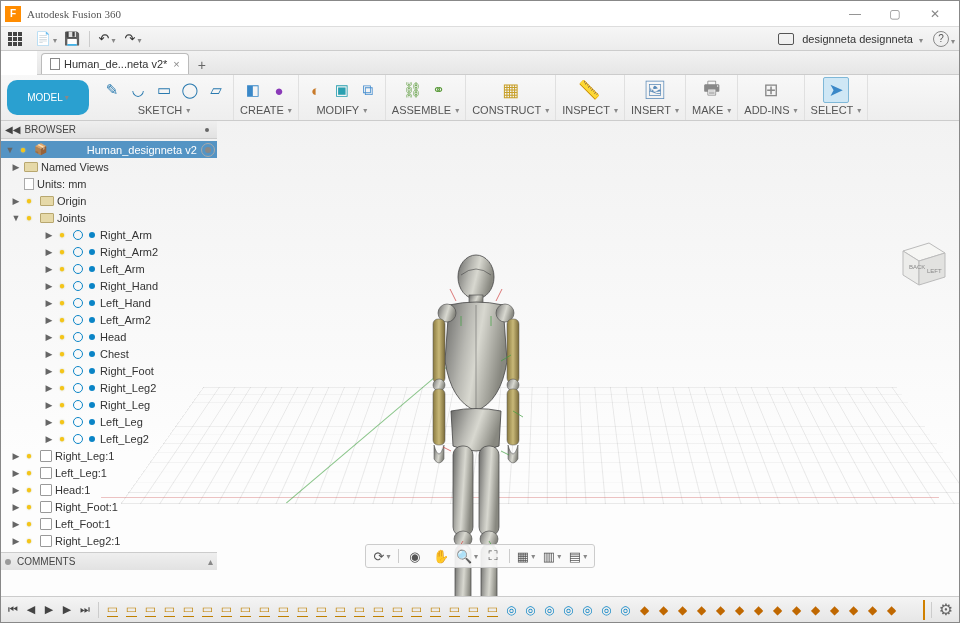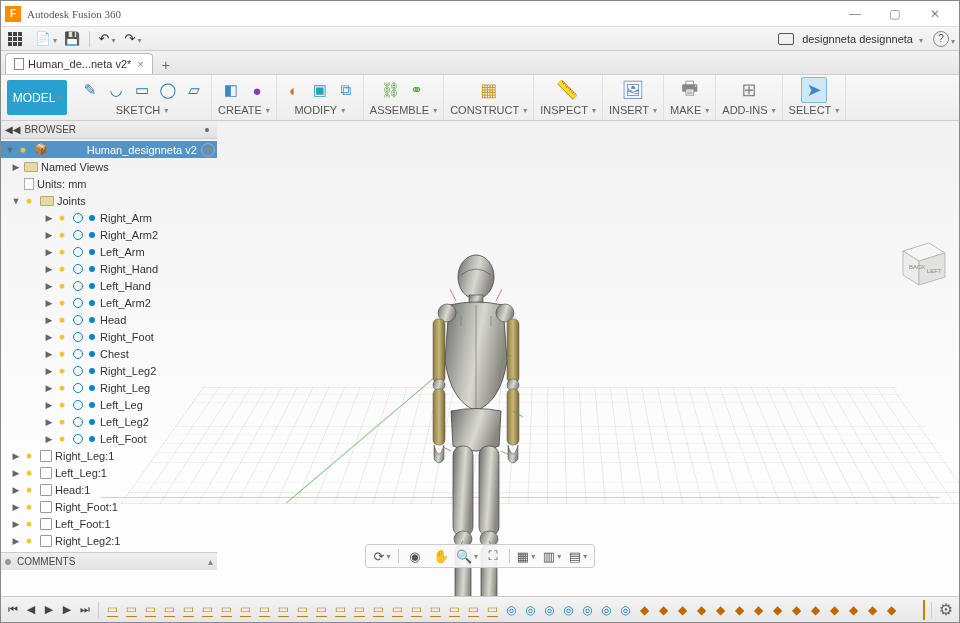--- a/index.html
+++ b/index.html
@@ -14,28 +14,28 @@
 .quickbar .grid-icon { width: 20px; height: 20px; margin-right: 8px; display: flex; align-items: center; justify-content: center; }
 .grid9 { display: grid; grid-template-columns: repeat(3,4px); grid-template-rows: repeat(3,4px); gap: 1px; }
 .grid9 span { background: #444; }
 .quickbar .qbtn { width: 24px; height: 20px; display: flex; align-items: center; justify-content: center; font-size: 13px; color: #333; margin: 0 1px; }
 .quickbar .sep { width: 1px; height: 16px; background: #ccc; margin: 0 4px; }
 .quickbar .spacer { flex: 1; }
 .quickbar .user-area { font-size: 11px; color: #333; display: flex; align-items: center; gap: 4px; }
 .quickbar .chat-icon { width: 16px; height: 12px; border: 1px solid #555; border-radius: 2px; position: relative; margin-right: 8px; }
 .quickbar .help-icon { width: 16px; height: 16px; border: 1px solid #888; border-radius: 50%; font-size: 10px; display: flex; align-items: center; justify-content: center; margin-left: 10px; color: #555; }
 
-.tabbar { height: 24px; background: linear-gradient(#f2f2f2,#e6e6e6); border-bottom: 1px solid #ccc; display: flex; align-items: flex-end; padding-left: 4px; }
+.tabbar { height: 24px; background: linear-gradient(#f2f2f2,#e6e6e6); border-bottom: 1px solid #ccc; display: flex; align-items: flex-end; padding-left: 4px; margin-left: 36px; }
 .tabbar .tab { height: 21px; background: #fff; border: 1px solid #bbb; border-bottom: none; border-radius: 4px 4px 0 0; padding: 0 8px; display: flex; align-items: center; font-size: 11px; color: #333; margin-right: 2px; }
 .tabbar .tab .doc-icon { width: 10px; height: 12px; border: 1px solid #888; margin-right: 4px; }
 .tabbar .tab .close { margin-left: 6px; color: #888; font-size: 11px; cursor: pointer; }
 .tabbar .newtab { width: 22px; height: 18px; display: flex; align-items: center; justify-content: center; font-size: 14px; color: #666; }
 
 .ribbon { height: 46px; background: linear-gradient(#f8f8f8,#eee); border-bottom: 1px solid #ccc; display: flex; align-items: stretch; }
-.model-btn { width: 60px; margin: 5px 6px; background: #2aa0d0; color: #fff; font-size: 12px; display: flex; align-items: center; justify-content: center; border-radius: 2px; cursor: pointer; }
+.model-btn { width: 82px; margin: 5px 6px; background: #2aa0d0; color: #fff; font-size: 10px; display: flex; align-items: center; justify-content: center; border-radius: 10px; cursor: pointer; }
 .ribbon-group { display: flex; flex-direction: column; align-items: center; padding: 2px 6px 2px; border-right: 1px solid #e0e0e0; }
 .ribbon-group .icons { display: flex; gap: 4px; height: 26px; align-items: center; }
 .ribbon-group .icons .ico { width: 22px; height: 22px; display: flex; align-items: center; justify-content: center; font-size: 15px; color: #2a7aaf; cursor: pointer; }
 .ribbon-group .label { font-size: 11px; color: #555; margin-top: 1px; display: flex; align-items: center; gap: 2px; }
 .ribbon-group.single .icons .ico { width: 26px; height: 26px; font-size: 18px; }
 .ribbon-group.select .icons .ico { background: #cfe7f5; border: 1px solid #7fb8d8; border-radius: 2px; }
 
 .viewcube { position: absolute; top: 108px; right: 18px; width: 50px; height: 50px; }
 
 .main { flex: 1; display: flex; position: relative; background: linear-gradient(#f2f2f2, #fdfdfd 70%); overflow: hidden; }
@@ -313,20 +313,26 @@
           <span class="tri closed"></span>
           <span class="folder-icon"></span>
           <span class="name">Named Views</span>
         </div>
         <div class="tree-row indent-1">
           <span class="tri none"></span>
           <span class="doc-icon2"></span>
           <span class="name">Units: mm</span>
         </div>
         <div class="tree-row indent-1">
+          <span class="tri closed"></span>
+          <span class="bulb"></span>
+          <span class="folder-icon"></span>
+          <span class="name">Origin</span>
+        </div>
+        <div class="tree-row indent-1">
           <span class="tri open"></span>
           <span class="bulb"></span>
           <span class="folder-icon"></span>
           <span class="name">Joints</span>
         </div>
         <div class="tree-row indent-2">
           <span class="tri closed"></span>
           <span class="bulb"></span>
           <span class="joint-blue"></span>
           <span class="joint-dot"></span>
@@ -372,34 +378,34 @@
           <span class="bulb"></span>
           <span class="joint-blue"></span>
           <span class="joint-dot"></span>
           <span class="name">Head</span>
         </div>
         <div class="tree-row indent-2">
           <span class="tri closed"></span>
           <span class="bulb"></span>
           <span class="joint-blue"></span>
           <span class="joint-dot"></span>
+          <span class="name">Chest</span>
+        </div>
+        <div class="tree-row indent-2">
+          <span class="tri closed"></span>
+          <span class="bulb"></span>
+          <span class="joint-blue"></span>
+          <span class="joint-dot"></span>
           <span class="name">Right_Foot</span>
         </div>
         <div class="tree-row indent-2">
           <span class="tri closed"></span>
           <span class="bulb"></span>
           <span class="joint-blue"></span>
           <span class="joint-dot"></span>
-          <span class="name">Chest</span>
-        </div>
-        <div class="tree-row indent-2">
-          <span class="tri closed"></span>
-          <span class="bulb"></span>
-          <span class="joint-blue"></span>
-          <span class="joint-dot"></span>
           <span class="name">Right_Leg2</span>
         </div>
         <div class="tree-row indent-2">
           <span class="tri closed"></span>
           <span class="bulb"></span>
           <span class="joint-blue"></span>
           <span class="joint-dot"></span>
           <span class="name">Right_Leg</span>
         </div>
         <div class="tree-row indent-2">
@@ -408,27 +414,20 @@
           <span class="joint-blue"></span>
           <span class="joint-dot"></span>
           <span class="name">Left_Leg</span>
         </div>
         <div class="tree-row indent-2">
           <span class="tri closed"></span>
           <span class="bulb"></span>
           <span class="joint-blue"></span>
           <span class="joint-dot"></span>
           <span class="name">Left_Leg2</span>
-        </div>
-        <div class="tree-row indent-2">
-          <span class="tri closed"></span>
-          <span class="bulb"></span>
-          <span class="joint-blue"></span>
-          <span class="joint-dot"></span>
-          <span class="name">Left_Foot</span>
         </div>
         <div class="tree-row indent-1">
           <span class="tri closed"></span>
           <span class="bulb"></span>
           <span class="comp-icon"></span>
           <span class="name">Right_Leg:1</span>
         </div>
         <div class="tree-row indent-1">
           <span class="tri closed"></span>
           <span class="bulb"></span>

